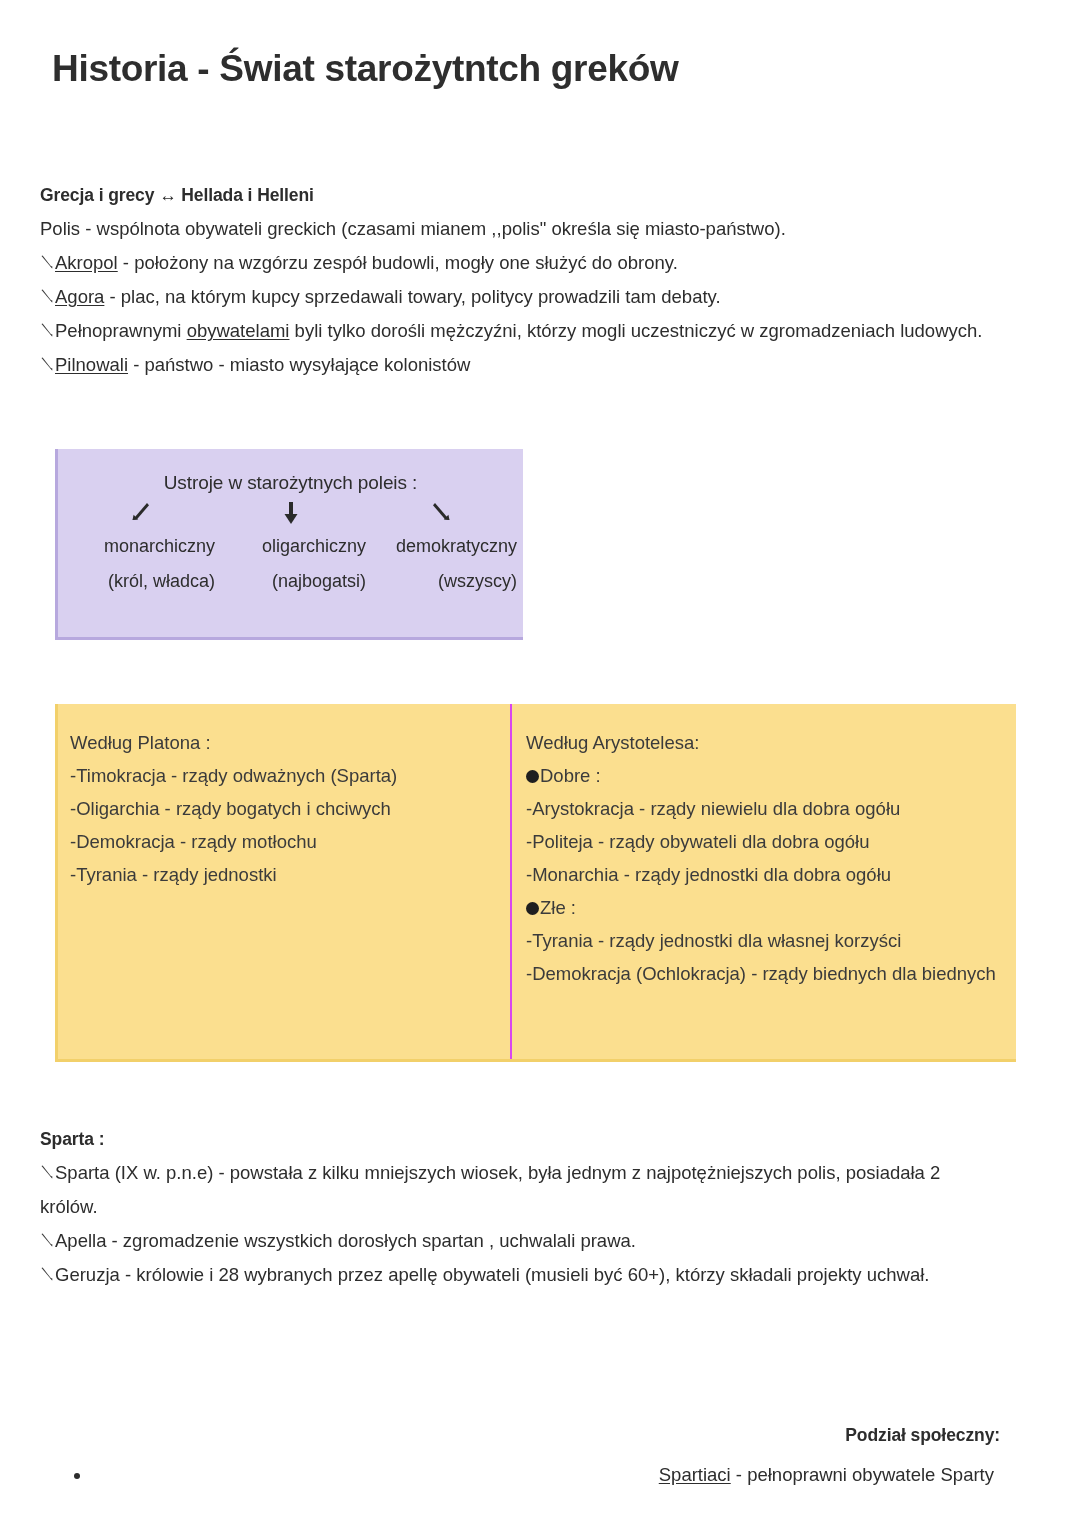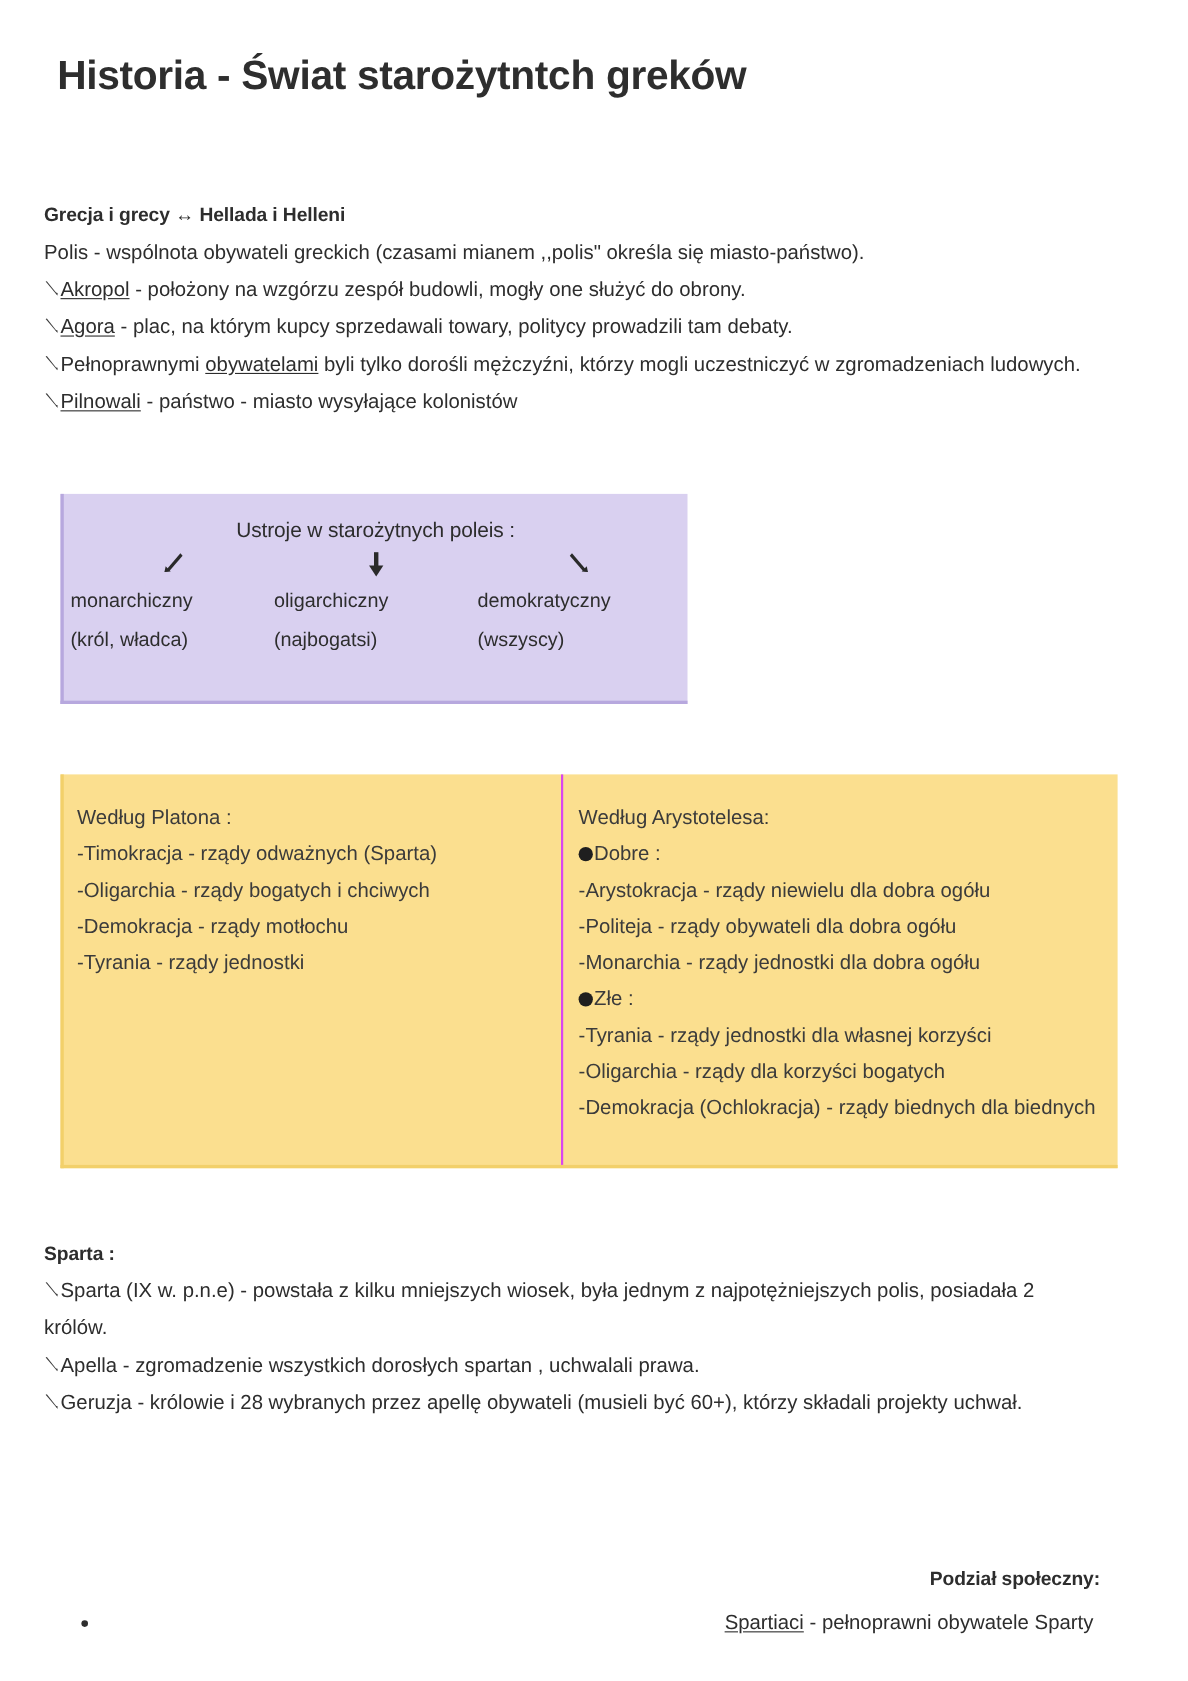--- a/index.html
+++ b/index.html
@@ -65,21 +65,21 @@
 
   .section-block-1 { top: 178px; }
   .section-block-2 { top: 1122px; }
   .section-block-3 { top: 1418px; text-align: right; }
 
   
   .purple-box {
     position: absolute;
     left: 55px;
     top: 449px;
-    width: 570px;
+    width: 468px;
     height: 191px;
     background: #d9d0f0;
     border-left: 3px solid #b7a8de;
     border-bottom: 3px solid #b7a8de;
     box-sizing: border-box;
   }
   .purple-title {
     text-align: center;
     font-size: 19px;
     color: #2d2d2d;
@@ -98,21 +98,21 @@
     position: relative;
   }
   .arrow-cell svg { display: inline-block; }
   .cols-row {
     display: flex;
     padding: 0 6px;
     margin-top: 2px;
   }
   .col-cell {
     flex: 1 1 0;
-    text-align: left;
+    text-align: right;
     font-size: 18px;
     line-height: 33px;
     color: #2d2d2d;
   }
 
   
   .yellow-box {
     position: absolute;
     left: 55px;
     top: 704px;
@@ -273,21 +273,20 @@
         <span class="dot"></span><span>Dobre :</span>
       </div>
       <div>-Arystokracja - rządy niewielu dla dobra ogółu</div>
       <div>-Politeja - rządy obywateli dla dobra ogółu</div>
       <div>-Monarchia - rządy jednostki dla dobra ogółu</div>
 
       <div>
         <span class="dot"></span><span>Złe :</span>
       </div>
       <div>-Tyrania - rządy jednostki dla własnej korzyści</div>
-      <div>-Oligarchia - rządy dla korzyści bogatych</div>
       <div>-Demokracja (Ochlokracja) - rządy biednych dla biednych</div>
     </div>
 
   </div>
 
   <div class="prose section-block-2">
 
     <span class="line bold-head">Sparta :</span>
 
     <span class="line">

